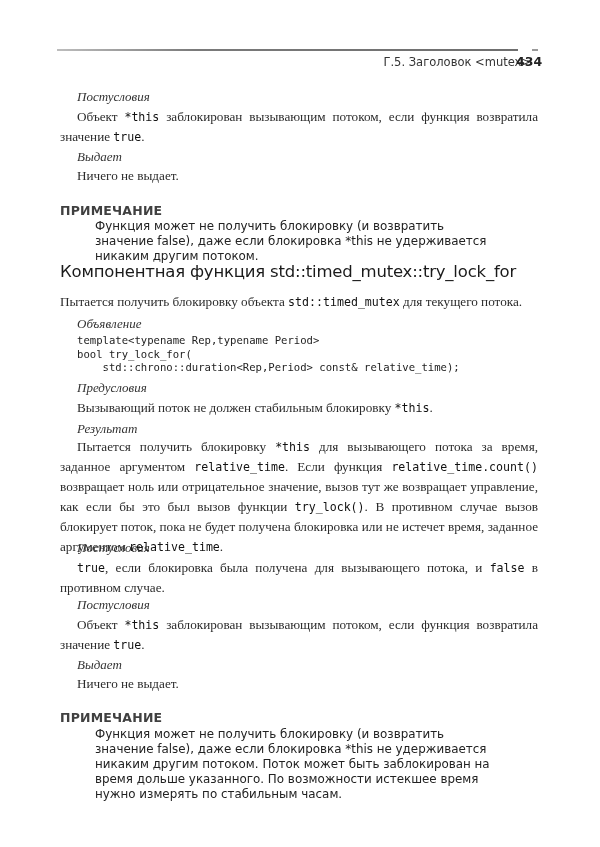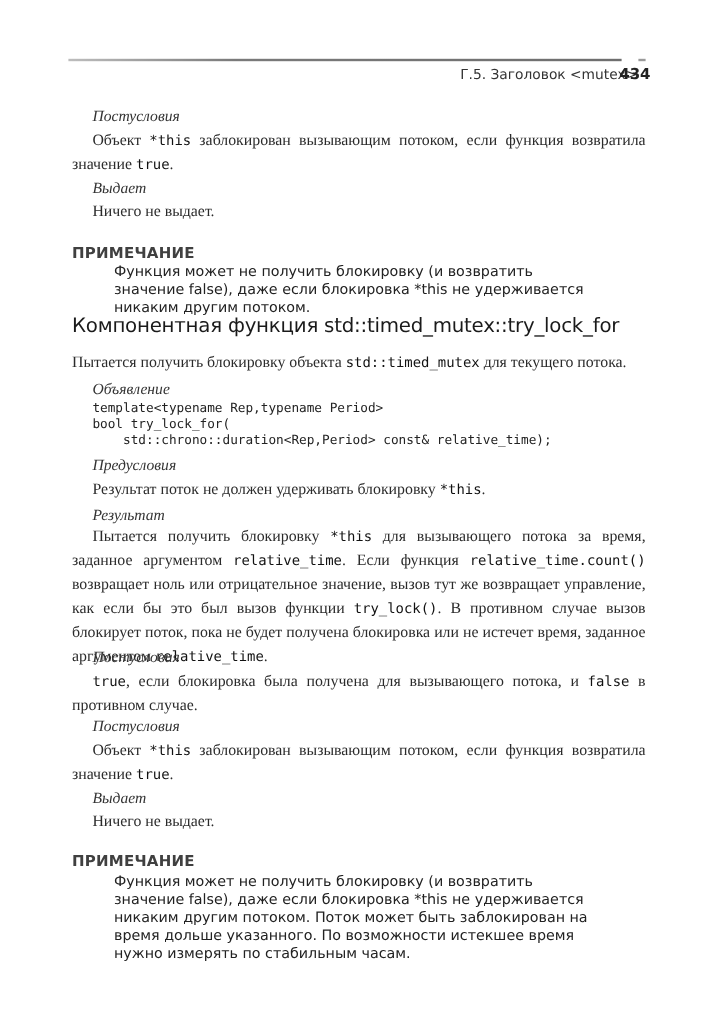--- a/index.html
+++ b/index.html
@@ -46,21 +46,21 @@
 
   <div class="section-title">Компонентная функция std::timed_mutex::try_lock_for</div>
   <div class="para serif" style="top:292px;"><span>Пытается получить блокировку объекта </span><code>std::timed_mutex</code><span> для текущего потока.</span></div>
 
   <div class="label" style="top:316px;">Объявление</div>
   <div class="code-block" style="top:334px;">template&lt;typename Rep,typename Period&gt;
 bool try_lock_for(
     std::chrono::duration&lt;Rep,Period&gt; const&amp; relative_time);</div>
 
   <div class="label" style="top:380px;">Предусловия</div>
-  <div class="plain serif" style="top:398px;"><span>Результат поток не должен удерживать блокировку </span><code>*this</code><span>.</span></div>
+  <div class="plain serif" style="top:398px;"><span>Вызывающий поток не должен стабильным блокировку </span><code>*this</code><span>.</span></div>
 
   <div class="label" style="top:421px;">Результат</div>
   <div class="para serif" id="effects" style="top:437px;"><span class="ind"></span><span>Пытается получить блокировку </span><code>*this</code><span> для вызывающего потока за время, заданное аргументом </span><code>relative_time</code><span>. Если функция </span><code>relative_time.count()</code><span> возвращает ноль или отрицательное значение, вызов тут же возвращает управление, как если бы это был вызов функции </span><code>try_lock()</code><span>. В противном случае вызов блокирует поток, пока не будет получена блокировка или не истечет время, заданное аргументом </span><code>relative_time</code><span>.</span></div>
 
   <div class="label" style="top:540px;">Постусловия</div>
   <div class="para serif" style="top:558px;"><span class="ind"></span><code>true</code><span>, если блокировка была получена для вызывающего потока, и </span><code>false</code><span> в противном случае.</span></div>
 
   <div class="label" style="top:597px;">Постусловия</div>
   <div class="para serif" style="top:615px;"><span class="ind"></span><span>Объект </span><code>*this</code><span> заблокирован вызывающим потоком, если функция возвратила значение </span><code>true</code><span>.</span></div>
   <div class="label" style="top:657px;">Выдает</div>

